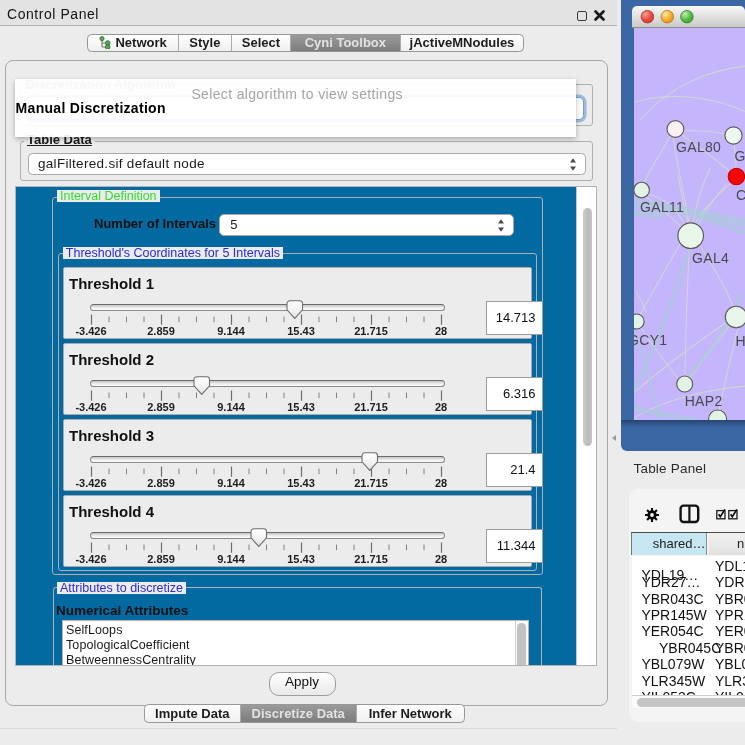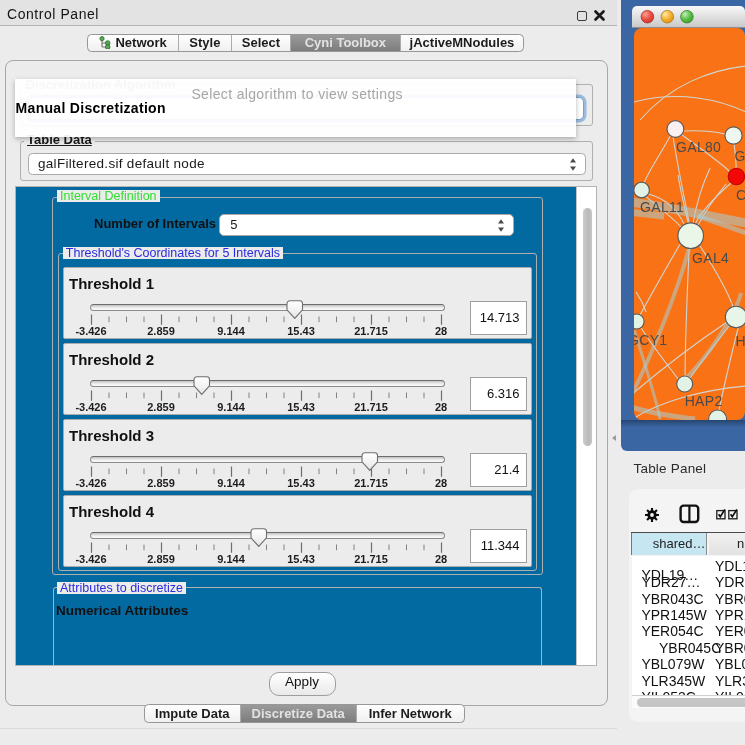--- a/index.html
+++ b/index.html
@@ -8,21 +8,21 @@
 .grp { position:absolute; border:1px solid #b0b0b0; border-radius:3px; }
 .glabel { position:absolute; font-size:12.5px; background:#ececec; padding:0 3px; line-height:12px; white-space:nowrap; }
 .combo { position:absolute; background:#fff; border:1px solid #a9a9a9; border-radius:4.5px; font-size:13px; color:#1a1a1a; }
 .seg { display:flex; position:absolute; border:1px solid #979797; border-radius:4.5px; overflow:hidden; background:linear-gradient(#fefefe,#f0f0f0); }
 .seg > div { font-size:13px; font-weight:bold; color:#1c1c1c; text-align:center; border-left:1px solid #ababab; display:flex; align-items:center; justify-content:center; white-space:nowrap; }
 .seg > div:first-child { border-left:none; }
 .seg > div.dark { background:linear-gradient(#9a9a9a,#7d7d7d); color:#e2e2e2; }
 .tpanel { position:absolute; left:47px; width:468.5px; height:72px; border:1px solid #ababab; border-radius:2px; background:#ececec; }
 .ttitle { position:absolute; left:5px; top:7px; font-size:15px; font-weight:bold; color:#111; }
 .track { position:absolute; left:25.5px; top:36px; width:355.5px; height:7px; border:1px solid #8a8a8a; border-top-color:#6c6c6c; border-radius:3.5px; background:linear-gradient(#c2c2c2,#ededed 55%,#fcfcfc); }
-.vbox { position:absolute; left:406px; top:33px; width:56.5px; height:34px; background:#fff; border:1.5px solid #9e9e9e; font-size:13px; color:#111; text-align:right; line-height:31px; padding-right:6px; }
+.vbox { position:absolute; left:422px; top:33px; width:56.5px; height:34px; background:#fff; border:1.5px solid #9e9e9e; font-size:13px; color:#111; text-align:right; line-height:31px; padding-right:6px; }
 .tlab { position:absolute; top:56.5px; width:60px; margin-left:-30px; text-align:center; font-size:11px; font-weight:bold; color:#1d1d1d; }
 .row13 { font-size:14px; color:#111; white-space:nowrap; }
 </style></head>
 <body>
 <svg width="0" height="0" style="position:absolute;">
     <defs>
       <linearGradient id="thg" x1="0" y1="0" x2="0" y2="1">
         <stop offset="0" stop-color="#ffffff"></stop>
         <stop offset="0.55" stop-color="#f2f2f2"></stop>
         <stop offset="1" stop-color="#e2e2e2"></stop>
@@ -154,20 +154,25 @@
       <div class="tlab" style="left:167px;">9.144</div>
       <div class="tlab" style="left:237px;">15.43</div>
       <div class="tlab" style="left:307px;">21.715</div>
       <div class="tlab" style="left:377px;">28</div>
   <div class="vbox">11.344</div>
 </div>
 
   <div class="ab" style="left:36.5px;top:400.5px;width:489.5px;height:90px;border:1px solid #b0b0b0;border-bottom:none;border-radius:3px 3px 0 0;"></div>
   <div class="glabel" style="left:41px;top:395px;color:#2a2ae0;">Attributes to discretize</div>
   <div class="ab" style="left:40px;top:416px;font-size:13.5px;font-weight:bold;color:#111;">Numerical Attributes</div>
+  <div class="ab" style="left:46px;top:433.5px;width:466.5px;height:46px;background:#fff;border:1px solid #b5b5b5;border-bottom:none;">
+     <div style="padding:1.5px 0 0 3px;font-size:12.5px;letter-spacing:0.1px;color:#1a1a1a;line-height:15.3px;">SelfLoops<br>TopologicalCoefficient<br>BetweennessCentrality</div>
+     <div class="ab" style="right:0;top:0;width:12.5px;height:46px;border-left:1px solid #cfcfcf;background:#fafafa;"></div>
+     <div class="ab" style="right:2px;top:1.5px;width:8.5px;height:45px;background:#c2c2c2;border-radius:4.5px 4.5px 0 0;"></div>
+  </div>
 
   <div class="ab" style="left:560px;top:0;width:19.5px;height:480px;background:#fff;border-left:1px solid #c4c4c4;"></div>
   <div class="ab" style="left:566.5px;top:21px;width:9px;height:238px;background:linear-gradient(90deg,#cdcdcd,#bababa 60%,#c6c6c6);border-radius:4.5px;"></div>
 </div>
 
 <div class="ab" style="left:268.5px;top:672px;width:67px;height:24px;border:1px solid #9e9e9e;border-radius:10px;background:linear-gradient(#ffffff,#e9e9e9);font-size:13.5px;color:#111;text-align:center;line-height:18px;">Apply</div>
 
 <div class="seg" style="left:143.7px;top:703.7px;width:321.2px;height:19.1px;">
  <div style="width:95.8px;">Impute Data</div>
  <div class="dark" style="width:116.4px;">Discretize Data</div>
@@ -195,21 +200,21 @@
   <radialGradient id="gg" cx="0.35" cy="0.3" r="0.8">
         <stop offset="0" stop-color="#c4edb4"></stop>
         <stop offset="0.55" stop-color="#57bd43"></stop>
         <stop offset="1" stop-color="#3c9b2f"></stop>
       </radialGradient>
  </defs>
  <circle cx="15.4" cy="10.7" r="6.3" fill="url(#rg)" stroke="#9c3a30" stroke-width="0.8"></circle>
  <circle cx="35.3" cy="10.7" r="6.3" fill="url(#yg)" stroke="#ab801c" stroke-width="0.8"></circle>
  <circle cx="54.9" cy="10.7" r="6.3" fill="url(#gg)" stroke="#36852c" stroke-width="0.8"></circle>
 </svg>
-<div class="ab" style="left:633.9px;top:28px;width:111.1px;height:391.5px;background:#f97316;overflow:hidden;border-radius:8px;"><svg width="112" height="392" viewBox="633.9 28 112 392">
+<div class="ab" style="left:633.9px;top:28px;width:111.1px;height:391.5px;background:#c4b5fd;overflow:hidden;"><svg width="112" height="392" viewBox="633.9 28 112 392">
 <g fill="none" stroke="#d1d5d1" stroke-width="1.1">
 <path d="M640 120 C 670 85 710 70 746 66"></path>
 <path d="M634 102 C 680 90 720 100 746 112"></path>
 <path d="M673 137 C 678 170 686 205 689 223"></path>
 <path d="M670 136 C 660 155 648 172 644 183"></path>
 <path d="M684 131 C 700 130 716 132 725 134"></path>
 <path d="M682 135 C 700 148 722 164 729 171"></path>
 <path d="M734 144 C 735 152 736 160 736 168"></path>
 <path d="M731 183 C 716 196 701 212 695 224"></path>
 <path d="M645 196 C 660 208 674 219 681 227"></path>

